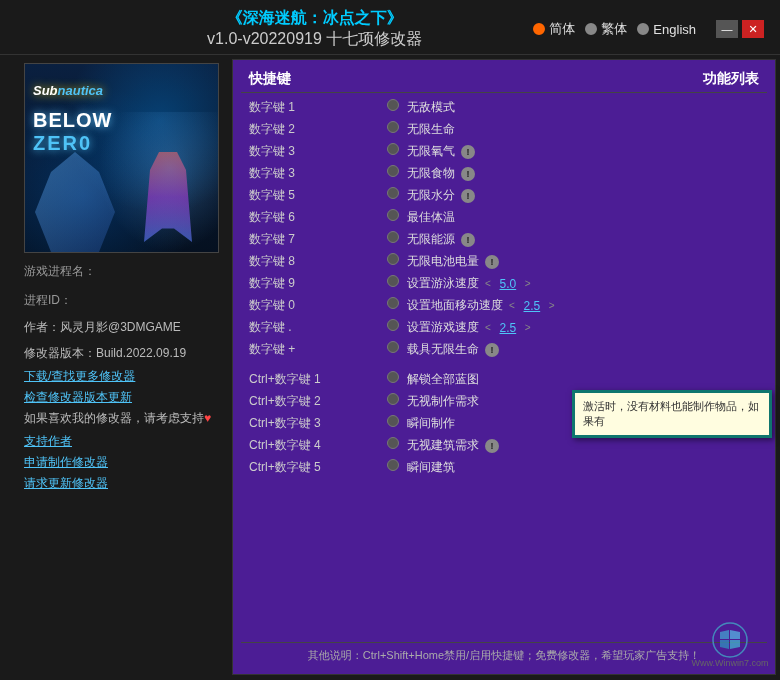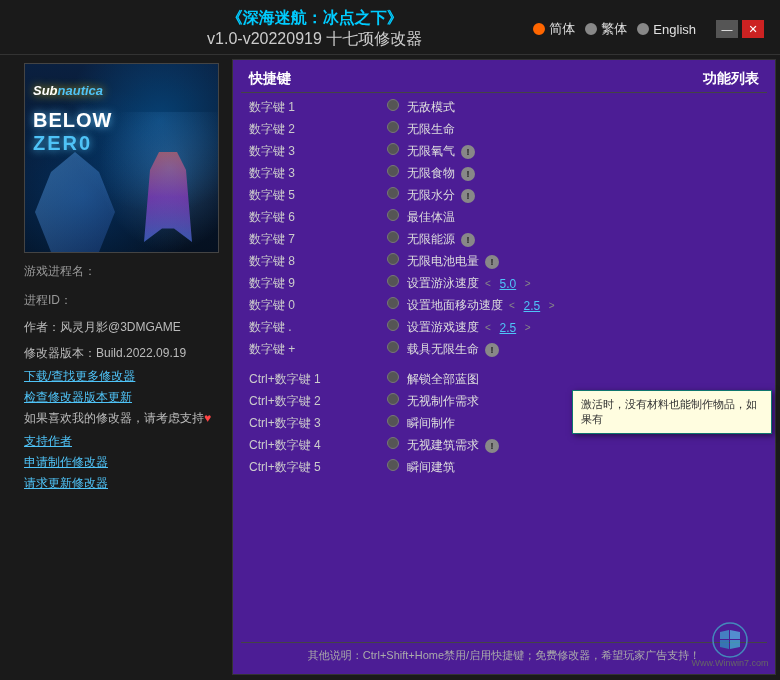--- a/index.html
+++ b/index.html
@@ -315,21 +315,21 @@
       color: #aaaaaa;
       text-align: center;
     }
 
     
     .tooltip-box {
       position: absolute;
       right: 8px;
       top: 390px;
       background: #fffde0;
-      border: 1px solid #0f766e;
+      border: 3px solid #0f766e;
       padding: 6px 8px;
       font-size: 11px;
       color: #333;
       max-width: 200px;
       z-index: 10;
       box-shadow: 2px 2px 6px rgba(0,0,0,0.5);
     }
 
     
     .win7-watermark {

